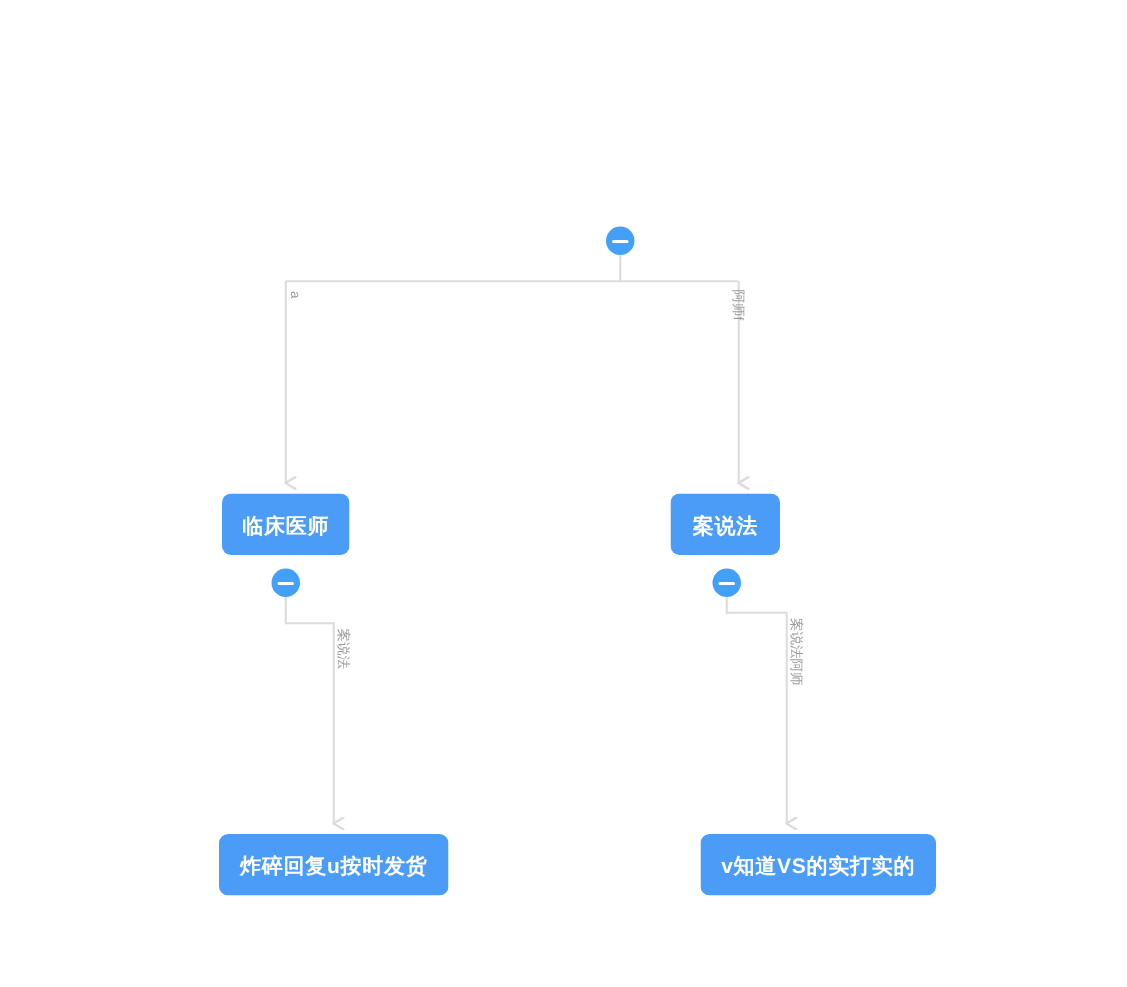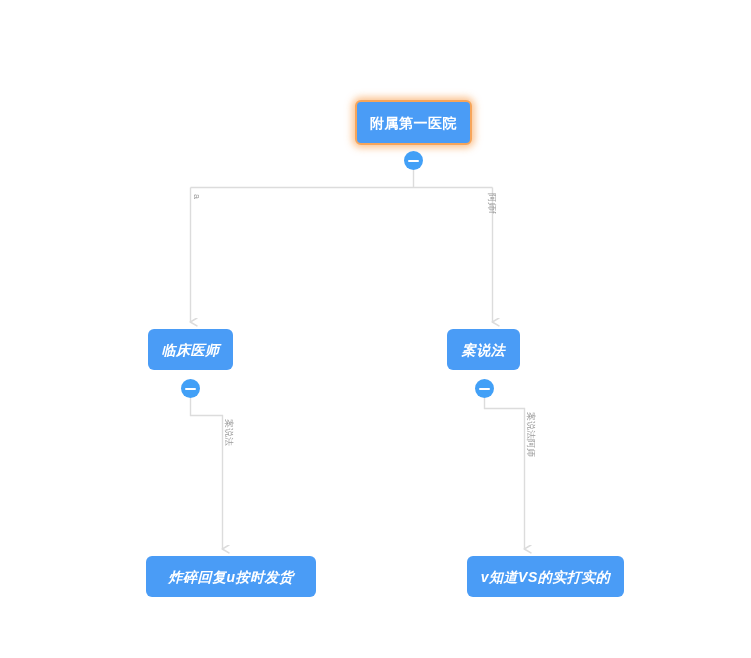--- a/index.html
+++ b/index.html
@@ -47,21 +47,20 @@
     line-height: 1;
     user-select: none;
   }
   .node.root {
     border: 2px solid #f7a55a;
     box-shadow: 0 0 7px 3px rgba(247,150,60,0.55);
     background: #4a9cf6;
   }
   .node.plain {
     border: 2px solid transparent;
-    font-style: italic;
   }
 
   
   .toggle {
     position: absolute;
     width: 19px;
     height: 19px;
     border-radius: 50%;
     background: #42a0f7;
     box-sizing: border-box;
@@ -121,23 +120,20 @@
   </svg>
 
   <span class="edge-label" style="left:201px; top:194px;">a</span>
 
   <span class="edge-label" style="left:496px; top:193px;">阿师f</span>
 
   <span class="edge-label" style="left:233px; top:419px;">案说法</span>
 
   <span class="edge-label" style="left:535px; top:412px;">案说法阿师</span>
 
-  <div class="node root" style="left:355px; top:100px; width:117px; height:45px;">
-    <span>附属第一医院</span>
-  </div>
 
   <div class="toggle" style="left:404px; top:151px;">
     <span class="bar"></span>
   </div>
 
   <div class="node plain" style="left:148px; top:329px; width:85px; height:41px;">
     <span>临床医师</span>
   </div>
 
   <div class="toggle" style="left:181px; top:379px;">
@@ -145,21 +141,21 @@
   </div>
 
   <div class="node plain" style="left:447px; top:329px; width:73px; height:41px;">
     <span>案说法</span>
   </div>
 
   <div class="toggle" style="left:475px; top:379px;">
     <span class="bar"></span>
   </div>
 
-  <div class="node plain" style="left:146px; top:556px; width:170px; height:41px;">
+  <div class="node plain" style="left:146px; top:556px; width:153px; height:41px;">
     <span>炸碎回复u按时发货</span>
   </div>
 
   <div class="node plain" style="left:446px; top:556px; width:157px; height:41px;margin-left:21px;">
     <span>v知道VS的实打实的</span>
   </div>
 
 </div>
 
 </body></html>

